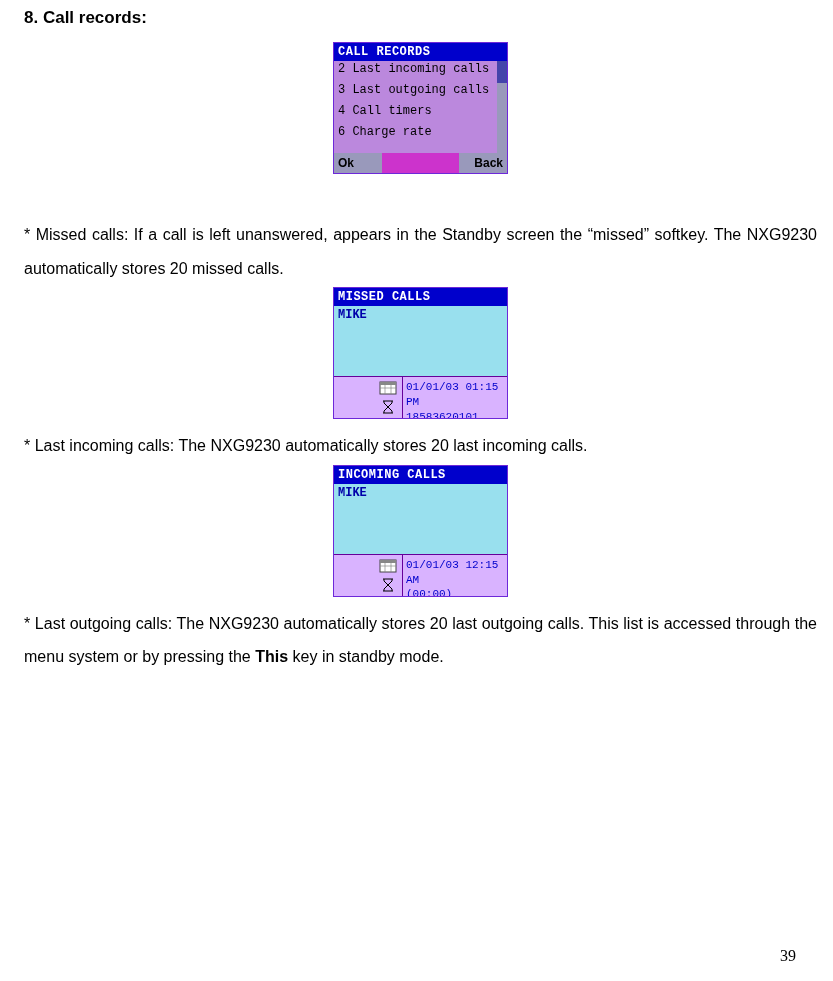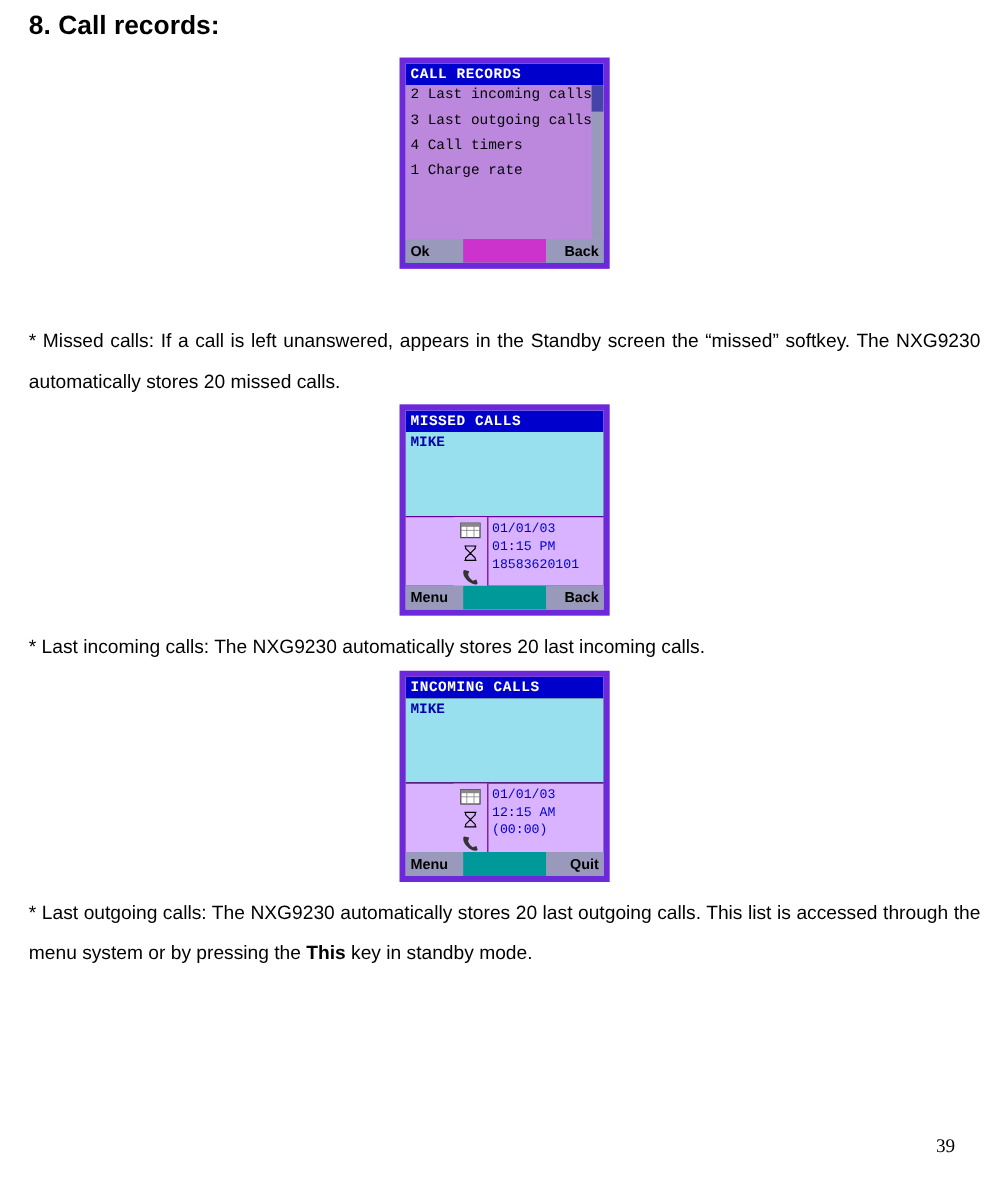--- a/index.html
+++ b/index.html
@@ -8,39 +8,39 @@
       height: 981px;
       background: #fff;
       font-family: "Century Gothic", Arial, sans-serif;
       font-size: 16px;
       color: #000;
       position: relative;
       padding: 8px 16px 8px 24px;
     }
     .heading {
       font-weight: bold;
-      font-size: 22px;
+      font-size: 17px;
       margin-bottom: 14px;
     }
     .paragraph {
       line-height: 2.1;
       text-align: justify;
       font-size: 16px;
       margin-top: 0;
     }
     .paragraph .bold { font-weight: bold; }
     .phone-wrapper {
       display: flex;
       justify-content: center;
       margin: 2px 0 10px 0;
     }
     .phone-screen {
       width: 175px;
-      height: 176px;
-      border: 5px solid #6d28d9;
+      height: 132px;
+      border: 1px solid #6d28d9;
       background: #d9b3ff;
       display: flex;
       flex-direction: column;
       font-family: "Courier New", monospace;
       font-size: 12px;
       position: relative;
       overflow: hidden;
     }
     .phone-titlebar {
       background: #0000cc;
@@ -194,21 +194,21 @@
 <div class="heading">8. Call records:</div>
 
 <div class="phone-wrapper">
   <div class="phone-screen screen-callrecords">
     <div class="phone-titlebar">CALL RECORDS</div>
     <div class="phone-body">
       <div class="list-area">
         <div class="list-item">2 Last incoming calls</div>
         <div class="list-item">3 Last outgoing calls</div>
         <div class="list-item">4 Call timers</div>
-        <div class="list-item">1 Charge rate</div>
+        <div class="list-item">6 Charge rate</div>
         <div class="scrollbar">
           <div class="scrollbar-thumb"></div>
         </div>
       </div>
     </div>
     <div class="phone-softkeys">
       <div class="left">Ok</div>
       <div class="mid"></div>
       <div class="right">Back</div>
     </div>

